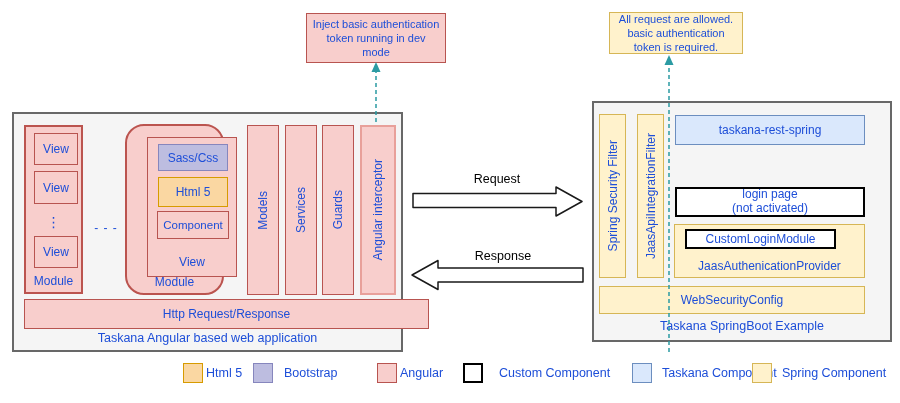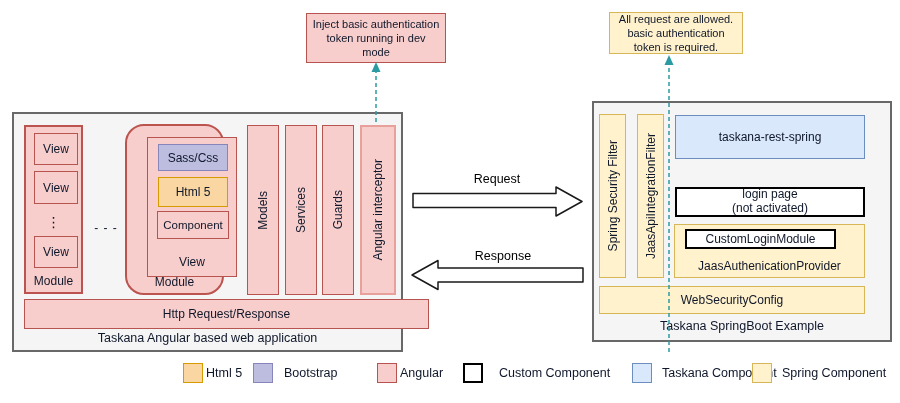--- a/index.html
+++ b/index.html
@@ -1,17 +1,17 @@
 <!DOCTYPE html>
 <html><head>
 <meta charset="utf-8">
 <style>
   html,body{margin:0;padding:0;background:#ffffff;}
   .canvas{position:relative;width:900px;height:403px;background:#ffffff;
-          font-family:"Liberation Sans",sans-serif;color:#0f172a;overflow:hidden;}
+          font-family:"Liberation Sans",sans-serif;color:#1d4ed8;overflow:hidden;}
   .abs{position:absolute;box-sizing:border-box;}
   .center{display:flex;align-items:center;justify-content:center;text-align:center;}
   .pre{white-space:pre-line;}
 
   
   .angular-fill{background:#f8cecc;border:1px solid #b85450;}
   .angular-mod{background:#f8cecc;border:2px solid #bb544f;}
   .angular-hi{background:#f8cecc;border:2px solid #e8a09a;}
   .spring-fill{background:#fff2cc;border:1px solid #d6b656;}
   .taskana-fill{background:#dae8fc;border:1px solid #6c8ebf;}
@@ -85,21 +85,21 @@
 
   <div class="abs container" style="left:592px;top:101px;width:300px;height:241px;">
 
     <div class="abs center spring-fill" style="left:5px;top:11px;width:27px;height:164px;">
       <span class="vtext">Spring Security Filter</span>
     </div>
     <div class="abs center spring-fill" style="left:43px;top:11px;width:27px;height:164px;">
       <span class="vtext">JaasApiIntegrationFilter</span>
     </div>
 
-    <div class="abs center lbl taskana-fill" style="left:81px;top:12px;width:190px;height:44px;">taskana-rest-spring</div>
+    <div class="abs center lbl taskana-fill" style="left:81px;top:12px;width:190px;height:30px;">taskana-rest-spring</div>
 
     <div class="abs center lbl pre custom-fill" style="left:81px;top:84px;width:190px;height:30px;line-height:1.15;">login page
 (not activated)</div>
 
     <div class="abs spring-fill" style="left:80px;top:121px;width:191px;height:54px;">
       <div class="abs center lbl custom-fill" style="left:10px;top:4px;width:151px;height:20px;">CustomLoginModule</div>
       <div class="cap" style="bottom:4px;">JaasAuthenicationProvider</div>
     </div>
 
     <div class="abs center lbl spring-fill" style="left:5px;top:183px;width:266px;height:28px;">WebSecurityConfig</div>

